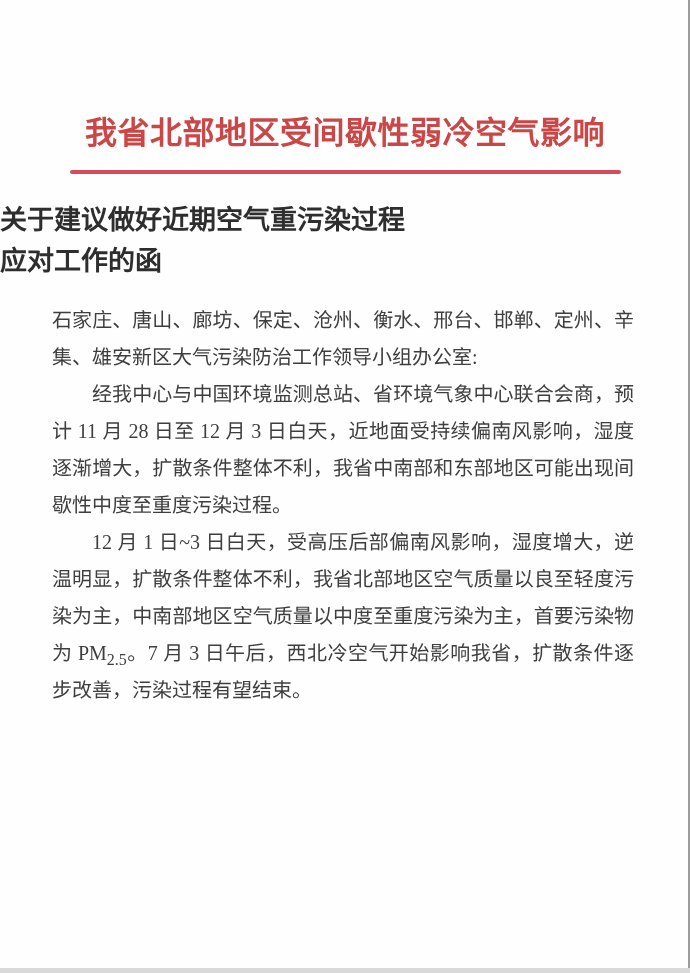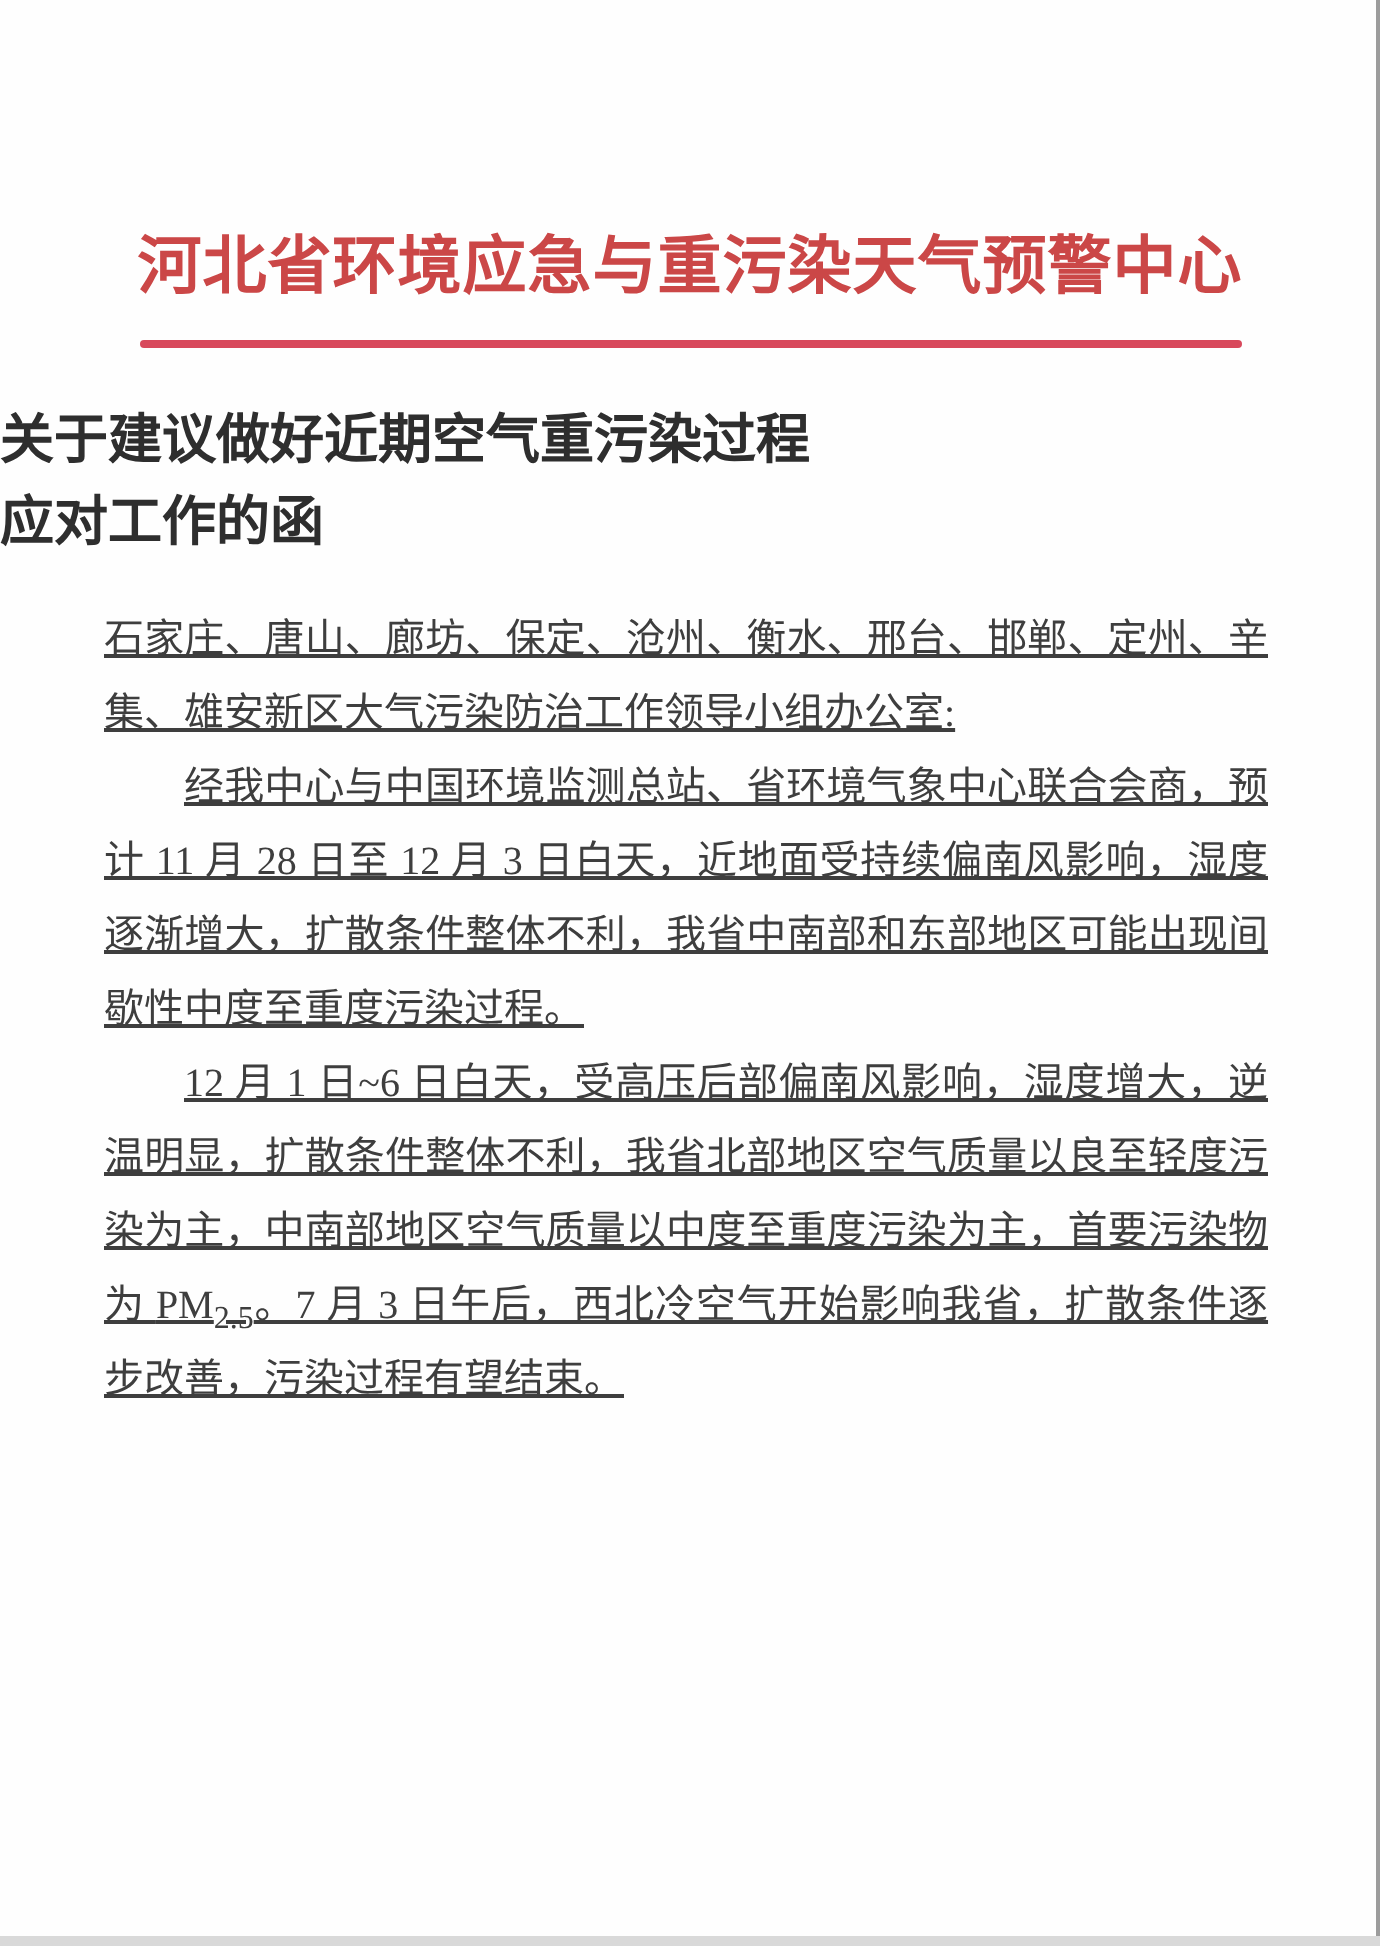--- a/index.html
+++ b/index.html
@@ -49,21 +49,20 @@
   .doc-body{
     margin:20px 56px 0 52px;
     color:var(--ink);
     font-size:20px;
     line-height:37px;
     text-align:justify;
   }
   .doc-body p{
     margin:0;
     text-indent:2em;
-    text-decoration:underline;
   }
   .doc-body p.no-indent{
     text-indent:0;
   }
   .pm sub{
     font-size:16px;
     line-height:0;
   }
   .scan-edge-right{
     position:absolute;
@@ -76,33 +75,33 @@
     left:0;right:0;bottom:0;
     height:5px;
     background:#d9d9d9;
   }
 </style>
 </head>
 <body>
 
 <div class="page">
 
-  <div class="letterhead">河北省环境应急与重污染天气预警中心</div>
+  <div class="letterhead">我省北部地区受间歇性弱冷空气影响</div>
 
   <div class="red-line"></div>
 
   <h1 class="doc-title">
     <span>关于建议做好近期空气重污染过程</span><br>
     <span>应对工作的函</span>
   </h1>
 
   <div class="doc-body">
     <p class="no-indent">石家庄、唐山、廊坊、保定、沧州、衡水、邢台、邯郸、定州、辛集、雄安新区大气污染防治工作领导小组办公室:</p>
 
     <p>经我中心与中国环境监测总站、省环境气象中心联合会商，预计 11 月 28 日至 12 月 3 日白天，近地面受持续偏南风影响，湿度逐渐增大，扩散条件整体不利，我省中南部和东部地区可能出现间歇性中度至重度污染过程。</p>
 
 
-    <p><span>12 月 1 日~6 日白天，受高压后部偏南风影响，湿度增大，逆温明显，扩散条件整体不利，我省北部地区空气质量以良至轻度污染为主，中南部地区空气质量以中度至重度污染为主，首要污染物为 </span><span class="pm"><span>PM</span><sub>2.5</sub></span><span>。7 月 3 日午后，西北冷空气开始影响我省，扩散条件逐步改善，污染过程有望结束。</span></p>
+    <p><span>12 月 1 日~3 日白天，受高压后部偏南风影响，湿度增大，逆温明显，扩散条件整体不利，我省北部地区空气质量以良至轻度污染为主，中南部地区空气质量以中度至重度污染为主，首要污染物为 </span><span class="pm"><span>PM</span><sub>2.5</sub></span><span>。7 月 3 日午后，西北冷空气开始影响我省，扩散条件逐步改善，污染过程有望结束。</span></p>
   </div>
 
   <div class="scan-edge-right"></div>
   <div class="scan-edge-bottom"></div>
 </div>
 
 </body></html>

